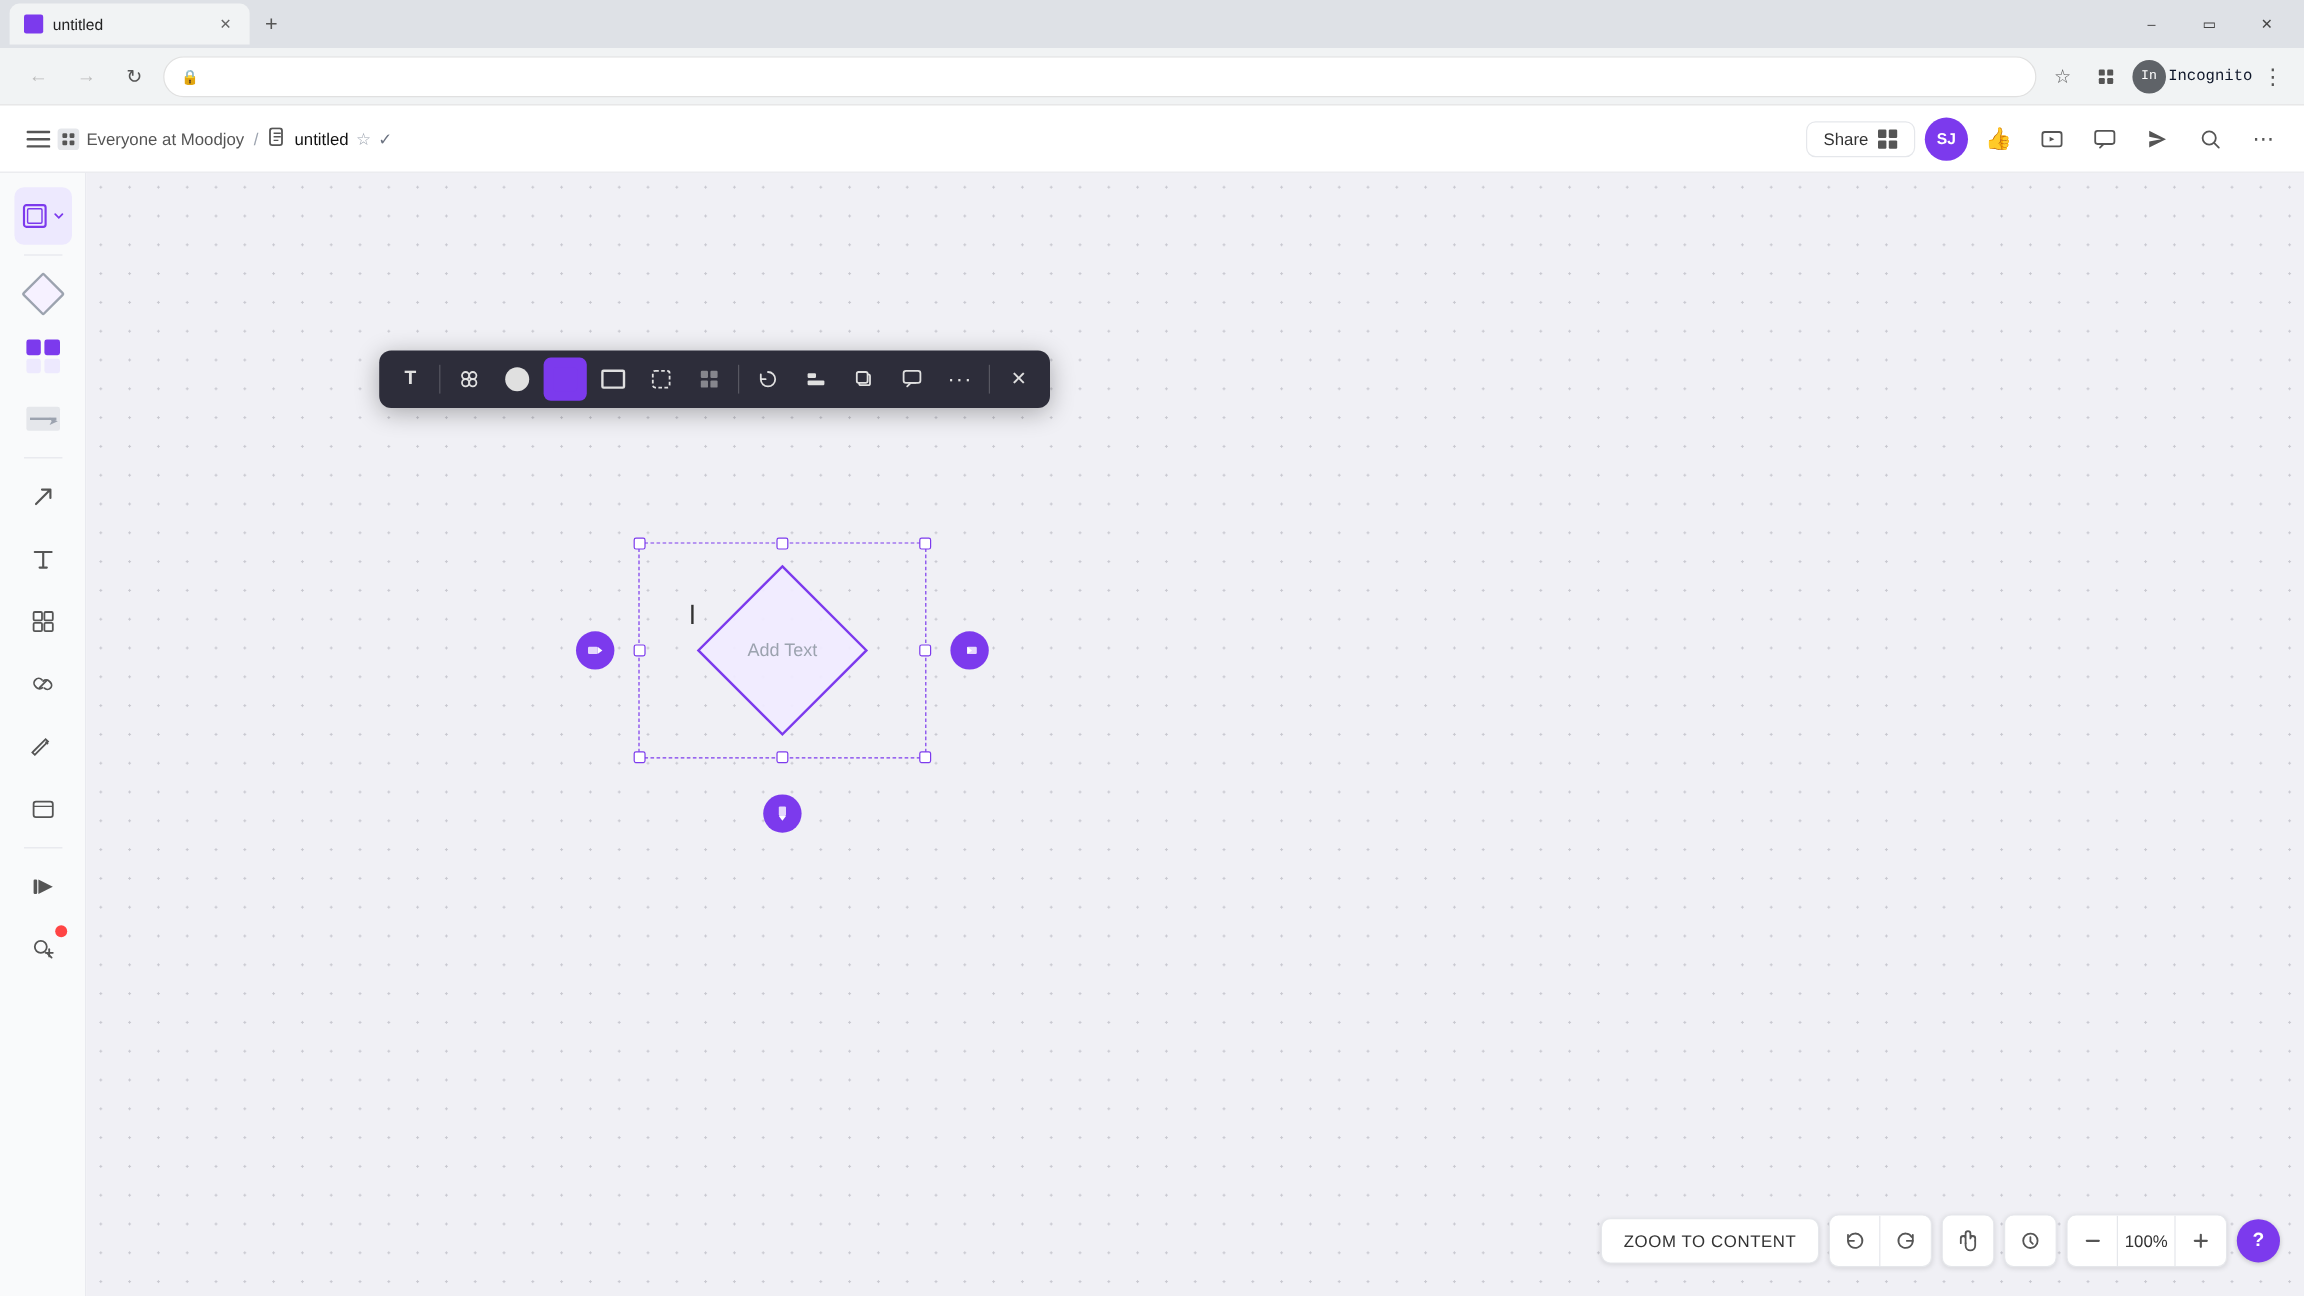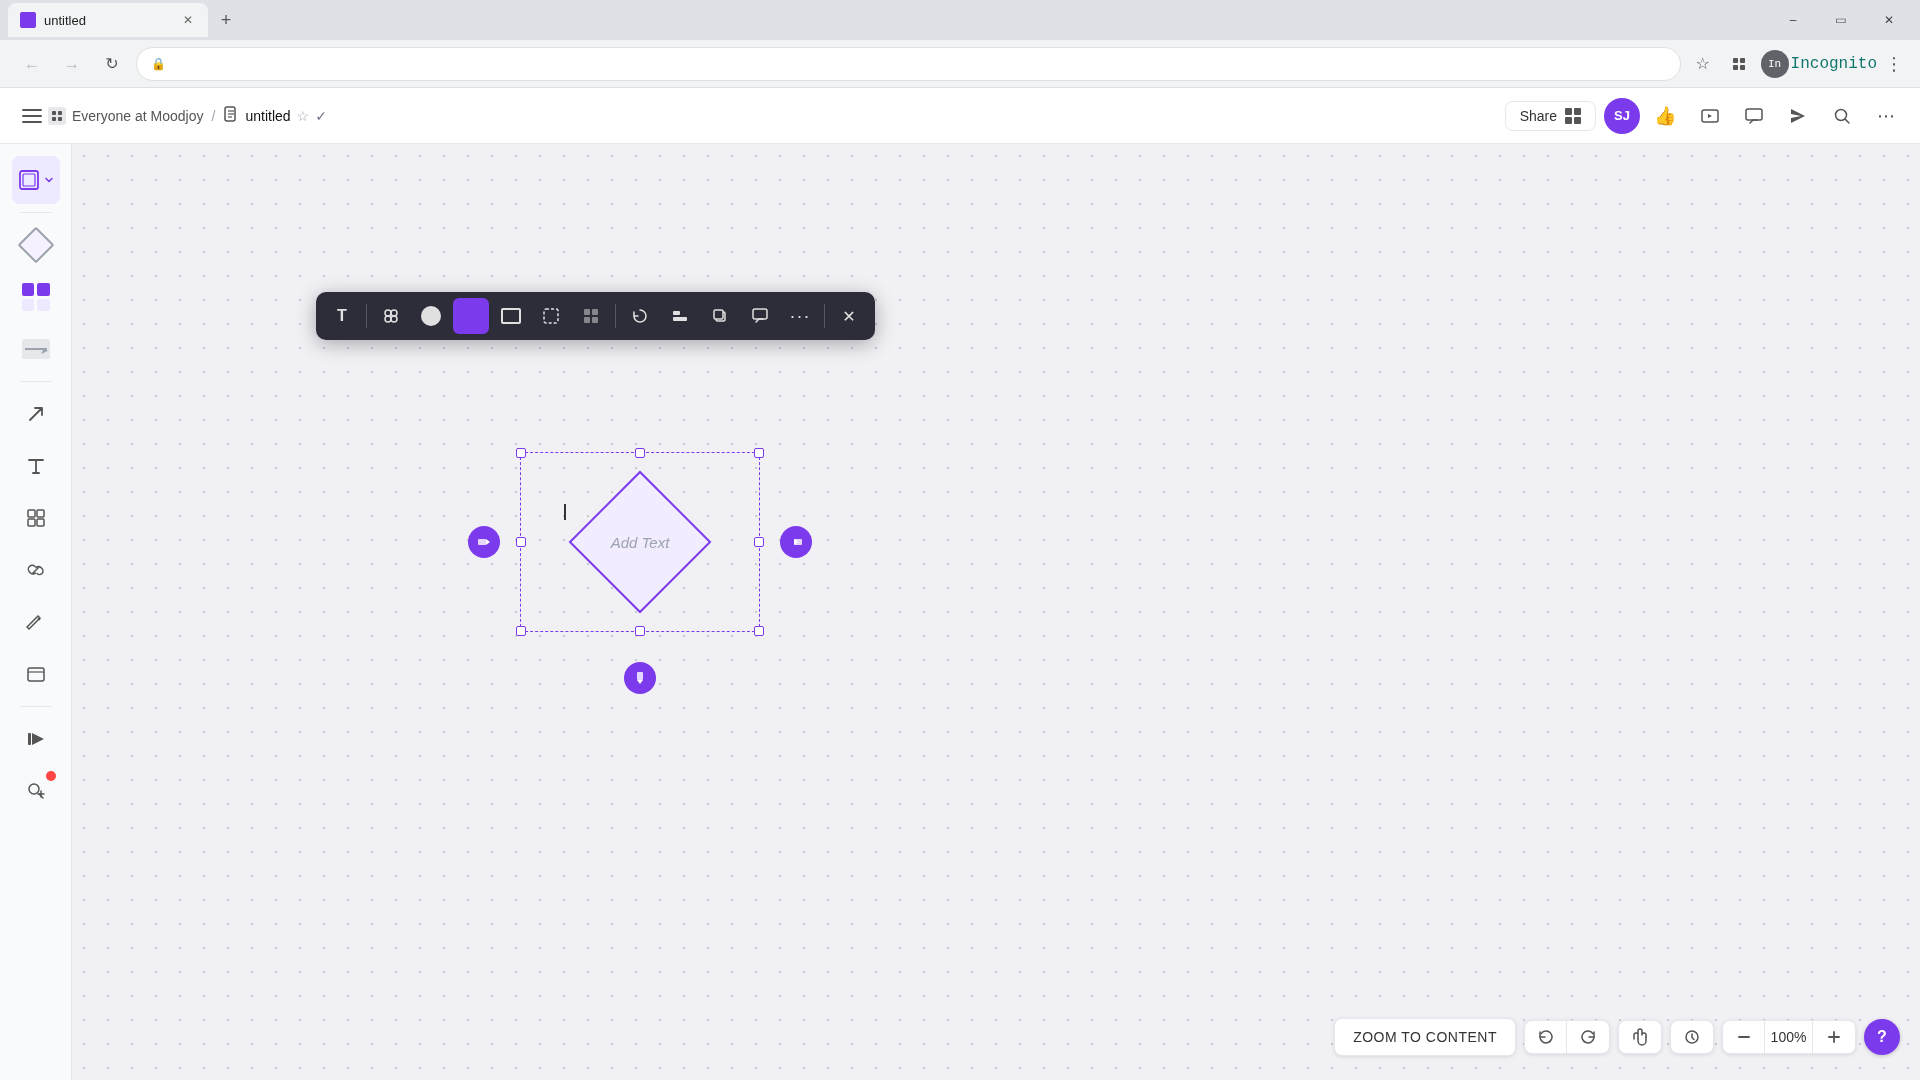--- a/index.html
+++ b/index.html
@@ -54,21 +54,21 @@
     
     .canvas { flex: 1; background: #f0f0f5; position: relative; overflow: hidden; background-image: radial-gradient(circle, #c8c8d0 1px, transparent 1px); background-size: 24px 24px; }
 
     
     .shape-toolbar { position: absolute; top: 148px; left: 244px; background: #2d2d3a; border-radius: 10px; padding: 6px 8px; display: flex; align-items: center; gap: 4px; box-shadow: 0 4px 20px rgba(0,0,0,0.3); z-index: 10; }
     .toolbar-btn { width: 36px; height: 36px; display: flex; align-items: center; justify-content: center; border-radius: 6px; cursor: pointer; color: #e0e0e0; font-size: 16px; }
     .toolbar-btn.active { background: #7c3aed; color: #fff; }
     .toolbar-sep { width: 1px; height: 24px; background: rgba(255,255,255,0.2); margin: 0 2px; }
 
     
-    .shape-container { position: absolute; top: 308px; left: 448px; width: 240px; height: 180px; font-style: italic; }
+    .shape-container { position: absolute; top: 308px; left: 460px; width: 240px; height: 180px; }
     .shape-selection-box { position: absolute; top: 0; left: 0; width: 240px; height: 180px; border: 1.5px dashed #7c3aed; }
     .add-text-label { position: absolute; top: 50%; left: 50%; transform: translate(-50%, -50%); color: #9ca3af; font-size: 15px; pointer-events: none; }
     .cursor-text { position: absolute; top: 52px; left: 44px; width: 2px; height: 16px; background: #333; animation: blink 1s step-end infinite; }
     @keyframes blink { 0%, 100% { opacity: 1; } 50% { opacity: 0; } }
 
     
     .handle { position: absolute; width: 10px; height: 10px; background: #fff; border: 1.5px solid #7c3aed; border-radius: 2px; z-index: 5; }
     .handle.tl { top: -5px; left: -5px; }
     .handle.tm { top: -5px; left: 50%; transform: translateX(-50%); }
     .handle.tr { top: -5px; right: -5px; }
@@ -81,21 +81,21 @@
     
     .connector-btn { position: absolute; width: 32px; height: 32px; background: #7c3aed; border-radius: 50%; display: flex; align-items: center; justify-content: center; color: #fff; font-size: 14px; cursor: pointer; z-index: 6; }
     .connector-left { top: 50%; left: -52px; transform: translateY(-50%); }
     .connector-right { top: 50%; right: -52px; transform: translateY(-50%); }
     .connector-bottom { bottom: -62px; left: 50%; transform: translateX(-50%); }
 
     
     .bottom-bar { position: absolute; bottom: 24px; right: 20px; display: flex; align-items: center; gap: 8px; }
     .zoom-to-content-btn { background: #fff; border: 1px solid #e5e7eb; border-radius: 8px; padding: 10px 18px; font-size: 14px; font-weight: 500; cursor: pointer; color: #333; box-shadow: 0 1px 4px rgba(0,0,0,0.1); letter-spacing: 0.5px; }
     .bottom-icon-group { background: #fff; border: 1px solid #e5e7eb; border-radius: 8px; display: flex; align-items: center; box-shadow: 0 1px 4px rgba(0,0,0,0.1); overflow: hidden; }
-    .bottom-icon-btn { width: 42px; height: 32px; display: flex; align-items: center; justify-content: center; cursor: pointer; color: #555; font-size: 16px; border-right: 1px solid #e5e7eb; }
+    .bottom-icon-btn { width: 42px; height: 42px; display: flex; align-items: center; justify-content: center; cursor: pointer; color: #555; font-size: 16px; border-right: 1px solid #e5e7eb; }
     .bottom-icon-btn:last-child { border-right: none; }
     .zoom-pct { padding: 0 4px; font-size: 14px; color: #333; min-width: 48px; text-align: center; }
     .help-btn { width: 36px; height: 36px; background: #7c3aed; border-radius: 50%; display: flex; align-items: center; justify-content: center; color: #fff; font-size: 16px; font-weight: 700; cursor: pointer; box-shadow: 0 1px 4px rgba(0,0,0,0.2); }
 
     
     .mini-diamond { width: 26px; height: 26px; background: rgba(245,240,255,0.9); border: 2px solid #9ca3af; transform: rotate(45deg); border-radius: 2px; }
   </style>
 </head>
 <body>
 
@@ -126,21 +126,21 @@
     <div class="ext-btn">
       <svg width="16" height="16" viewBox="0 0 16 16" fill="none">
           <rect x="2" y="2" width="5" height="5" rx="1" fill="#555"></rect>
           <rect x="9" y="2" width="5" height="5" rx="1" fill="#555"></rect>
           <rect x="2" y="9" width="5" height="5" rx="1" fill="#555"></rect>
           <rect x="9" y="9" width="5" height="5" rx="1" fill="#555"></rect>
         </svg>
     </div>
     <div class="profile-area">
       <div class="profile-avatar-chrome">In</div>
-      <span style="font-size:16px;color:#0f766e;">Incognito</span>
+      <span style="font-size:13px;color:#0f172a;">Incognito</span>
     </div>
     <div class="menu-dots">⋮</div>
   </div>
 </div>
 
 <div class="app">
 
   <div class="app-header">
     <div class="hamburger">
       <svg width="20" height="20" viewBox="0 0 20 20" fill="none">

